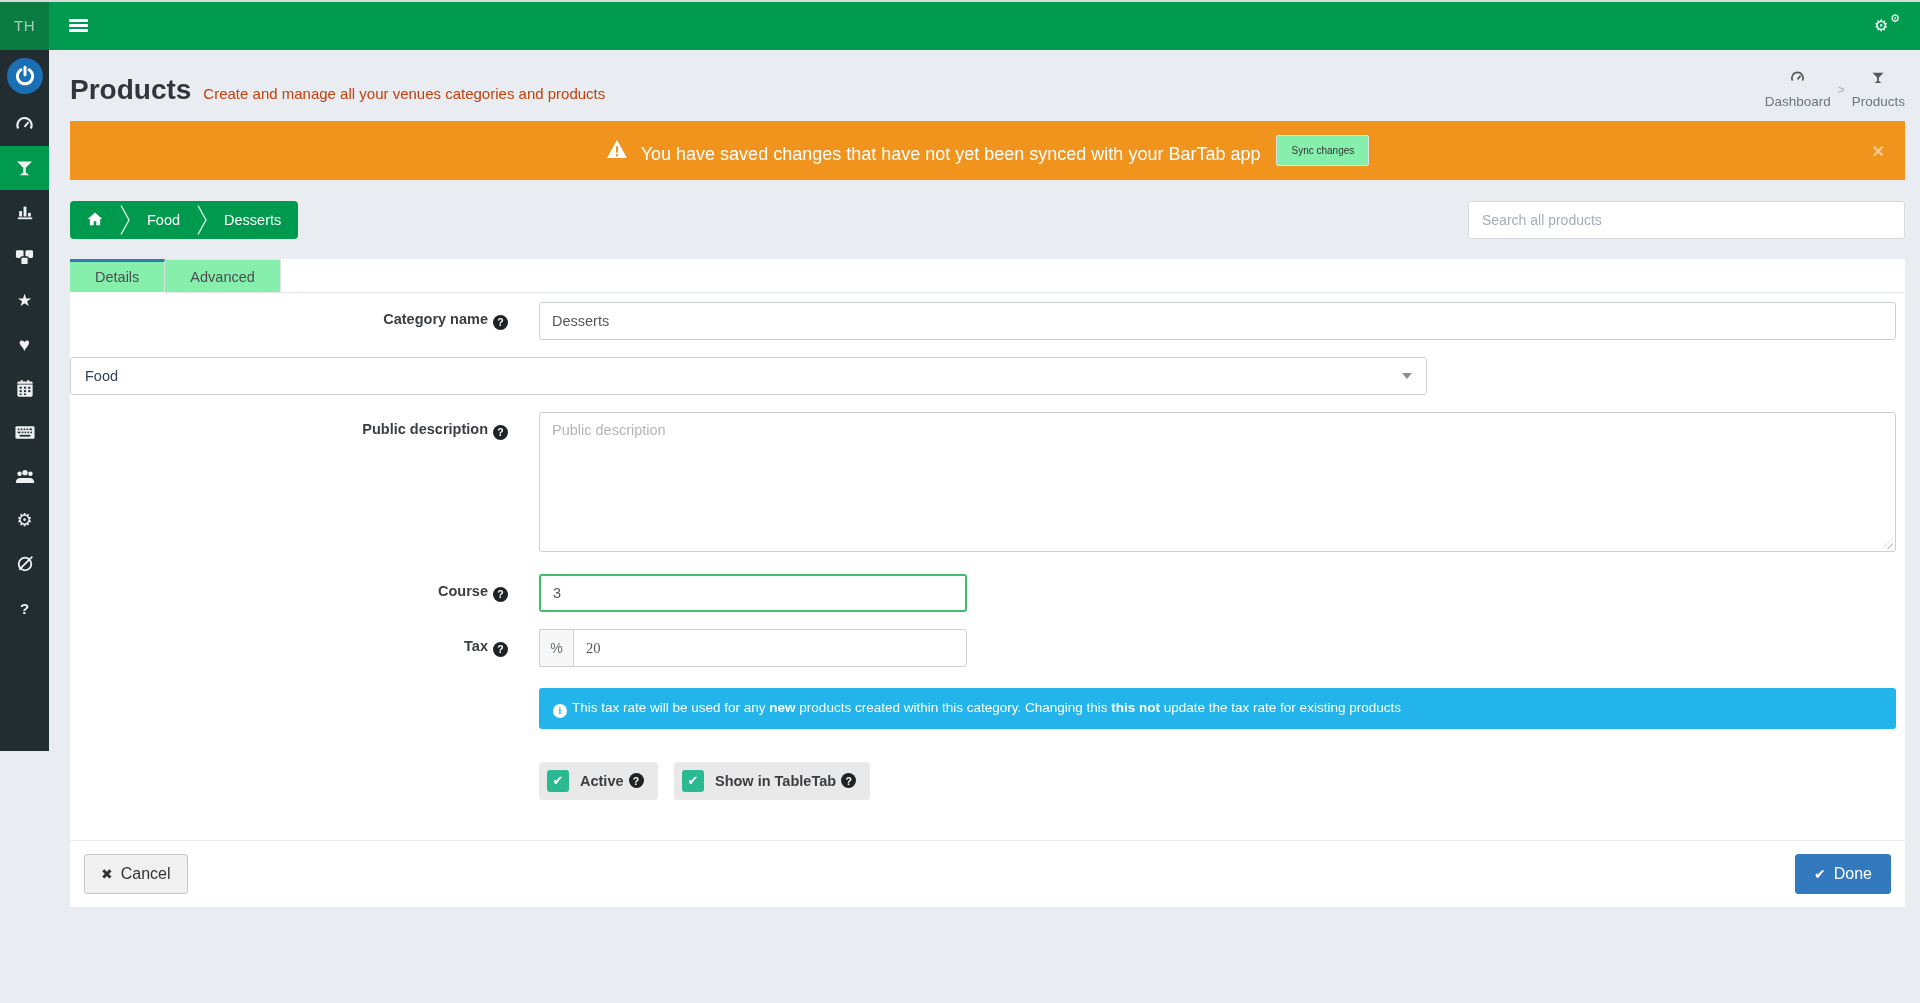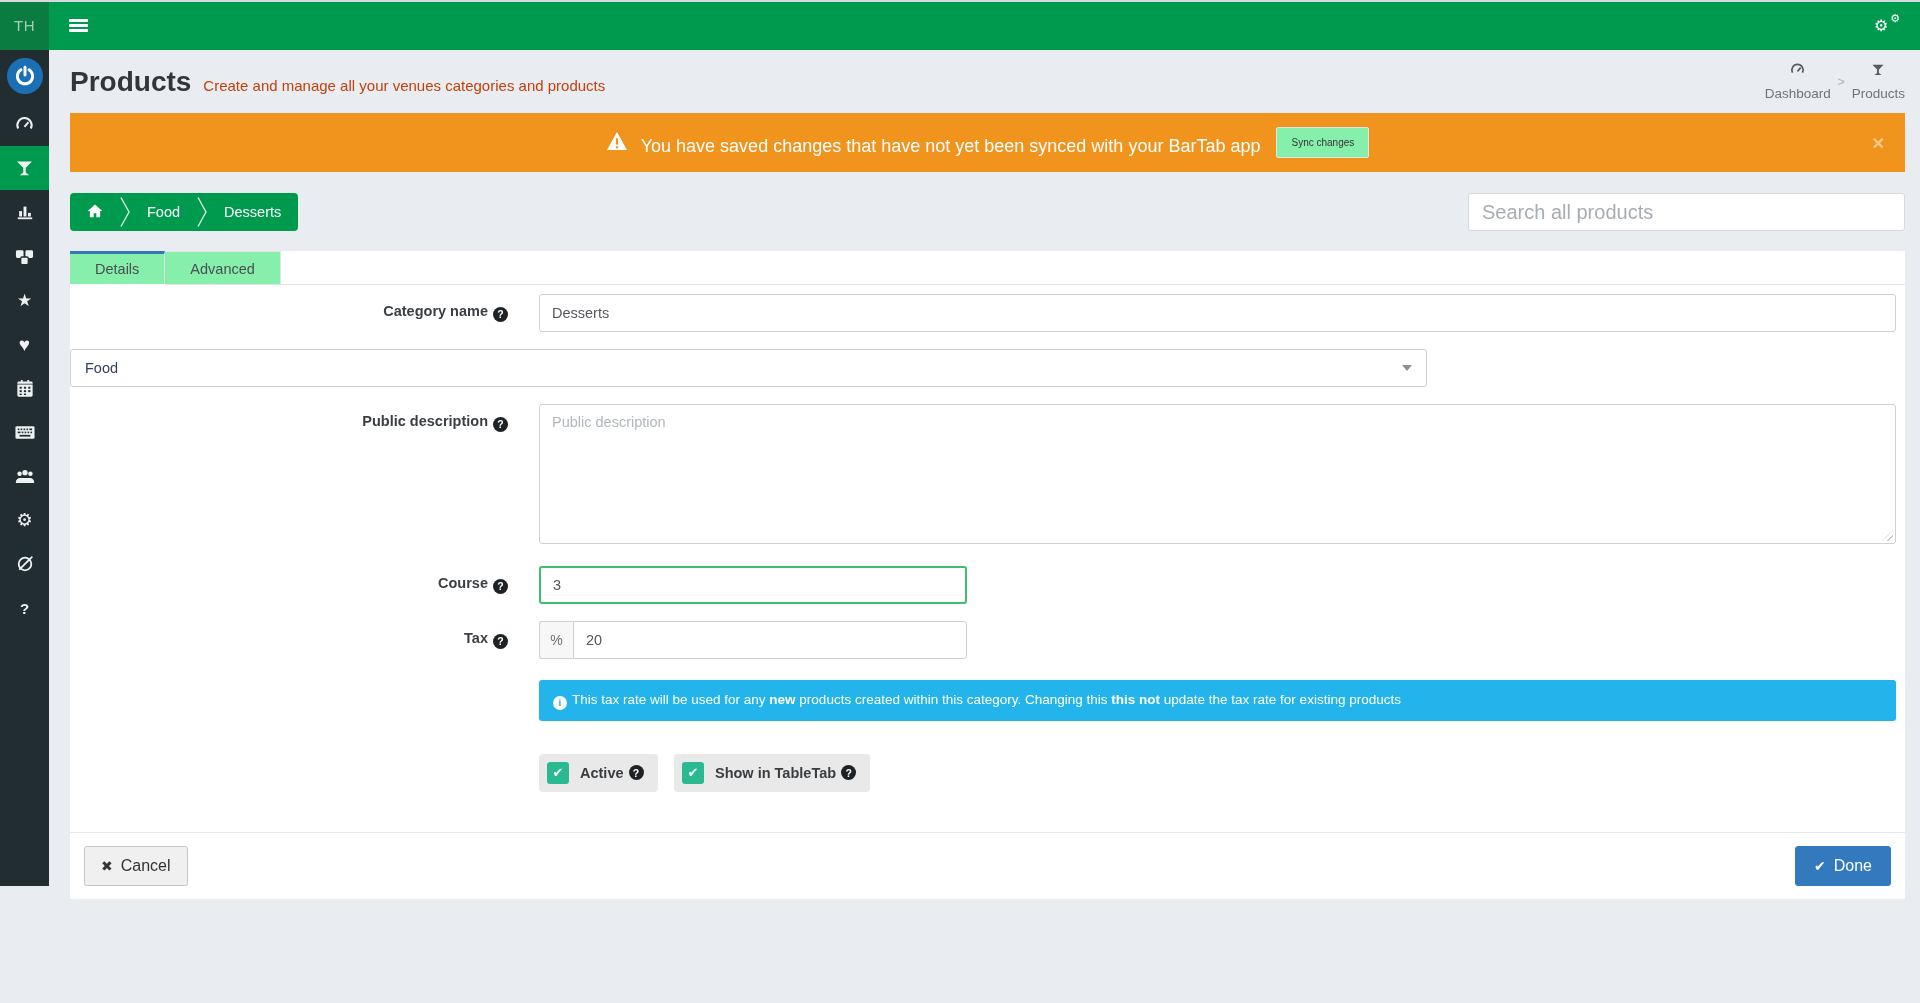--- a/index.html
+++ b/index.html
@@ -3,21 +3,21 @@
 <meta charset="utf-8">
 <style>
   * { margin:0; padding:0; box-sizing:border-box; }
   html,body { width:1920px; height:1003px; }
   body { font-family:"Liberation Sans", sans-serif; background:#e9edf1; overflow:hidden; }
 
   .app { position:relative; width:1920px; height:1003px; background:#e9edf1; }
   .top-strip { position:absolute; top:0; left:0; right:0; height:2px; background:#d6dadd; z-index:50; }
 
   
-  .sidebar { position:absolute; left:0; top:0; width:49px; height:886px; background:#222d32; z-index:10; }
+  .sidebar { position:absolute; left:0; top:0; width:49px; height:751px; background:#222d32; z-index:10; }
   .brand { height:50px; background:#0a7c41; color:rgba(255,255,255,.62); font-size:15px;
            display:flex; align-items:center; justify-content:center; letter-spacing:.5px; }
   .side-item { width:49px; height:44px; display:flex; align-items:center; justify-content:center;
                color:#eef1f2; cursor:pointer; }
   .side-item.logo { height:52px; }
   .side-item.active { background:#009a4e; }
   .logo-circle { width:36px; height:36px; border-radius:50%; background:#1b6fb5;
                  display:flex; align-items:center; justify-content:center; }
   .glyph { font-size:17px; line-height:1; }
   .side-item svg { display:block; }
@@ -25,21 +25,21 @@
   
   .topbar { position:absolute; left:49px; right:0; top:0; height:50px; background:#009a4e;
             display:flex; align-items:center; justify-content:space-between; padding:0 20px; }
   .hamburger { width:19px; height:13px; display:flex; flex-direction:column; justify-content:space-between; cursor:pointer; }
   .hamburger span { display:block; height:3px; background:#fff; border-radius:1px; }
   .cogs { position:relative; color:#fff; width:26px; height:22px; cursor:pointer; }
   .cogs .g1 { position:absolute; left:0; top:2px; font-size:16px; }
   .cogs .g2 { position:absolute; right:0; top:-2px; font-size:11px; }
 
   
-  .main { position:absolute; left:49px; top:50px; right:0; bottom:0; padding:0 15px 0 21px; }
+  .main { position:absolute; left:49px; top:50px; right:0; bottom:0; padding:8px 15px 0 21px; }
 
   .page-head { height:63px; display:flex; align-items:center; justify-content:space-between; }
   .title-wrap { display:flex; align-items:baseline; }
   .page-title { font-size:28px; font-weight:700; color:#323639; }
   .page-subtitle { font-size:15px; color:#c2410c; margin-left:12px; }
   .crumbs { display:flex; align-items:center; font-size:13.5px; color:#6e747a; gap:7px; }
   .crumbs svg { color:#565b5f; }
   .crumb { display:flex; align-items:center; gap:6px; cursor:pointer;flex-direction:column; }
   .crumb-sep { color:#aab0b5; font-size:12px; }
 
@@ -52,21 +52,21 @@
   .banner-close { position:absolute; right:20px; top:50%; transform:translateY(-50%);
                   color:rgba(255,255,255,.5); font-size:16px; font-weight:700; cursor:pointer; }
 
   
   .toolbar { margin-top:21px; height:38px; display:flex; align-items:center; justify-content:space-between; }
   .path-pill { display:inline-flex; align-items:stretch; background:#009a4e; border-radius:4px;
                height:38px; color:#fff; font-size:14.5px; overflow:hidden; }
   .path-seg { display:flex; align-items:center; padding:0 17px; cursor:pointer; }
   .path-chev { display:flex; align-items:center; }
   .search-input { width:437px; height:38px; background:#fff; border:1px solid #d7dadd; border-radius:3px;
-                  padding:0 13px; font-size:20px; color:#54585c; font-family:inherit; }
+                  padding:0 13px; font-size:14px; color:#54585c; font-family:inherit; }
   .search-input::placeholder { color:#a6adb3; }
 
   
   .card { background:#fff; margin-top:20px; }
   .tabs { display:flex; height:34px; border-bottom:1px solid #e2e5e8; }
   .tab { display:flex; align-items:center; padding:2px 25px 0 25px; font-size:14.5px; color:#4a4e52;
          border-right:1px solid #e2e5e8; border-top:1px solid #e2e5e8; cursor:pointer; background:#86efac;
          margin-bottom:-1px; border-bottom:1px solid #e2e5e8; }
   .tab.active { border-top:3px solid #3178b5; padding-top:0; border-bottom:1px solid #fff; }
 
@@ -91,21 +91,21 @@
                   font-size:14.5px; color:#54585c; font-family:inherit; resize:none; display:block; }
   .resize-grip { position:absolute; right:3px; bottom:3px; width:11px; height:11px;
                  background:repeating-linear-gradient(-45deg, transparent 0 3px, #c4c8cc 3px 4.5px);
                  clip-path:polygon(100% 0, 100% 100%, 0 100%); pointer-events:none; }
   .focused { border:2px solid #3ebd6d !important; }
 
   .input-group { display:flex; width:428px; }
   .addon { width:37px; border:1px solid #ccd1d5; border-right:none; border-radius:3px 0 0 3px;
            background:#f7f7f7; display:flex; align-items:center; justify-content:center;
            color:#6b7075; font-size:14px; }
-  .input-group .text-input { border-radius:0 3px 3px 0; }
+  .input-group .text-input { border-radius:0 3px 3px 0;font-family:Liberation Serif, serif; }
 
   .info-box { width:1357px; background:#23b4ec; color:#fff; border-radius:3px; padding:11px 14px;
               font-size:13.5px; margin-top:2px; line-height:1.3; }
   .info-box b { font-weight:700; }
   .info-i { display:inline-flex; width:14px; height:14px; border-radius:50%; background:#fff; color:#23b4ec;
             font-size:10px; font-weight:700; align-items:center; justify-content:center;
             vertical-align:-2px; margin-right:5px; font-family:"Liberation Serif", serif; }
 
   .checks-row { margin-top:33px; margin-bottom:0; }
   .check-pill { display:inline-flex; align-items:center; background:#e9e9e9; border-radius:4px;

